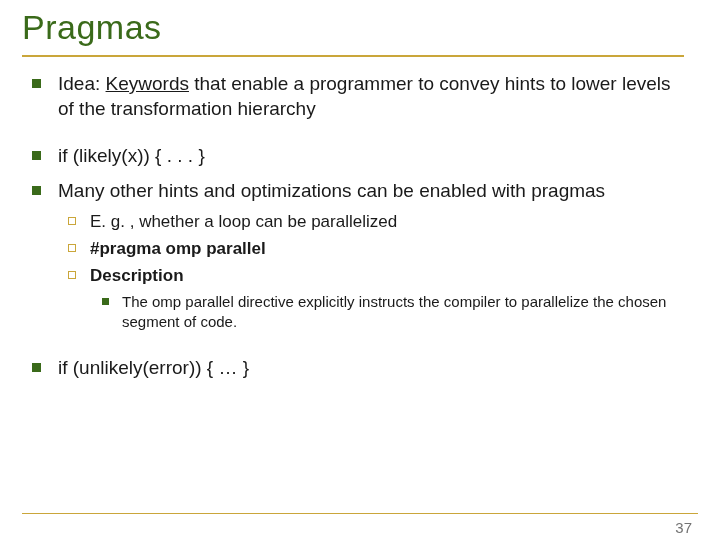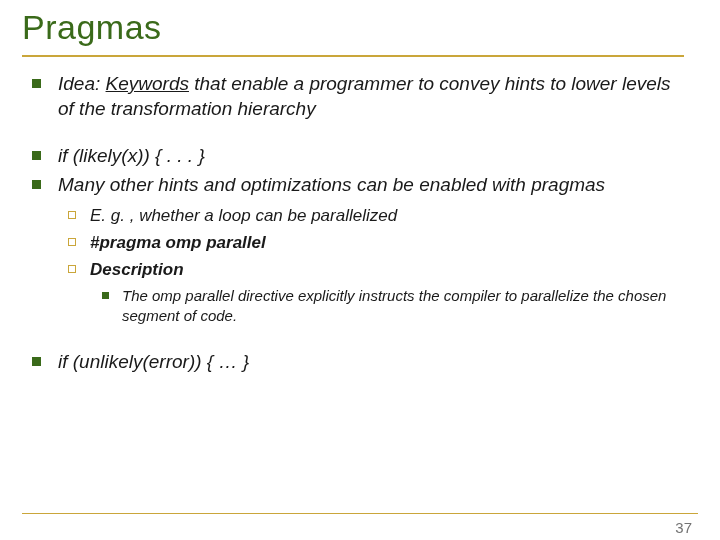--- a/index.html
+++ b/index.html
@@ -30,31 +30,30 @@
   }
   .rule-top {
     height: 0;
     border-top: 2px solid #caa63a;
     margin: 0 0 14px 0;
   }
   ul.lvl1 {
     list-style: none;
     margin: 0;
     padding: 0 8px 0 10px;
-    font-style: italic;
   }
   ul.lvl1 > li {
     position: relative;
     padding-left: 26px;
     margin: 0 0 22px 0;
     font-size: 19px;
     line-height: 1.32;
   }
   ul.lvl1 > li.tight {
-    margin-bottom: 4px;
+    margin-bottom: 10px;
   }
   ul.lvl1 > li::before {
     content: "";
     position: absolute;
     left: 0;
     top: 8px;
     width: 9px;
     height: 9px;
     background: #3a6a1a;
   }

